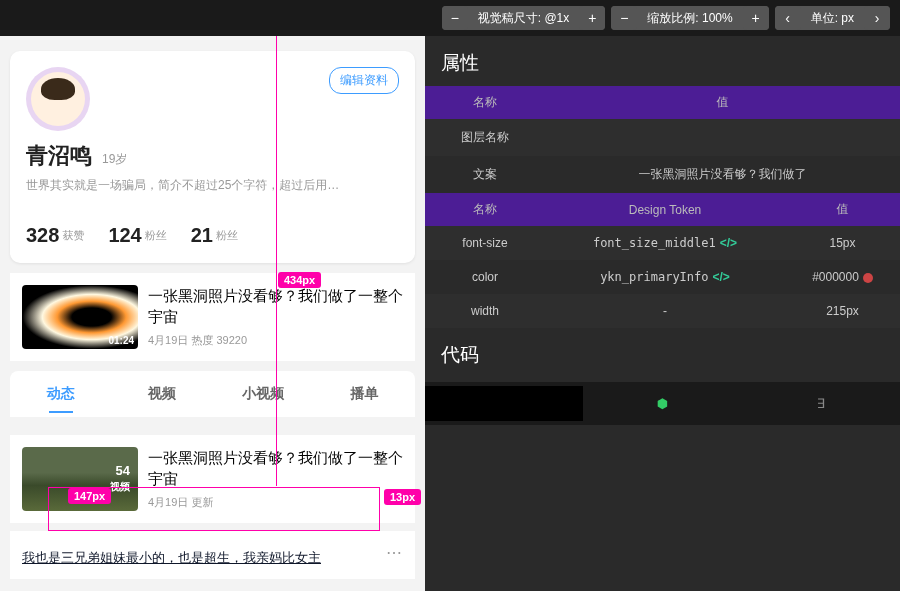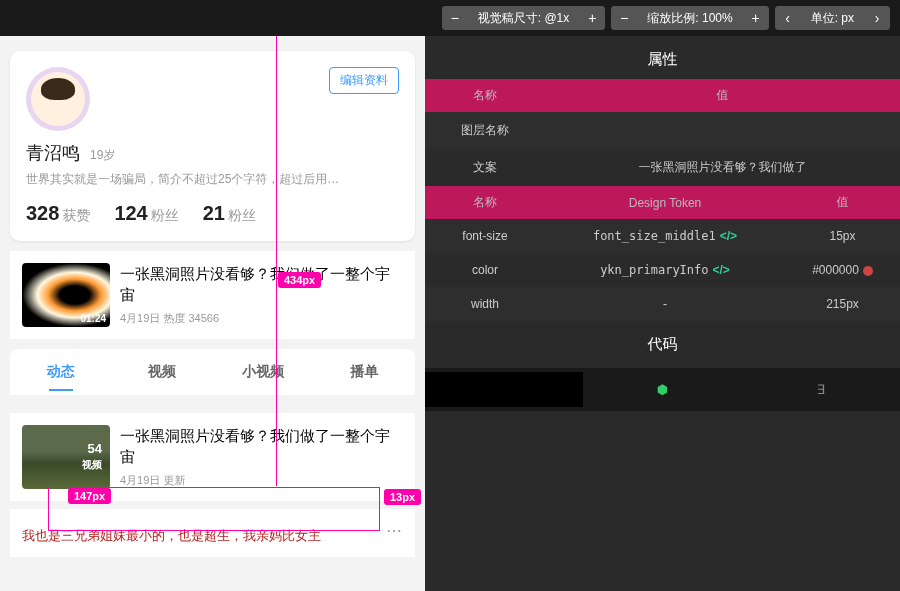--- a/index.html
+++ b/index.html
@@ -127,71 +127,72 @@
   width: 34px;
   height: 22px;
   background: #3a2a1a;
   border-radius: 50% 50% 40% 40%;
 }
 .edit-btn {
   border: 1px solid #3d9cff;
   color: #3d9cff;
   background: #fff;
   padding: 4px 10px;
-  border-radius: 4px;
+  border-radius: 12px;
   font-size: 12px;
 }
 .name-row {
   display: flex;
   align-items: baseline;
   gap: 10px;
   margin-top: 10px;
 }
 .name {
-  font-size: 18px;
-  font-weight: 400;
+  font-size: 22px;
+  font-weight: 700;
   color: #222;
 }
 .age {
   font-size: 12px;
   color: #999;
 }
 .bio {
   font-size: 12px;
   color: #999;
   margin-top: 6px;
 }
 .stats {
   display: flex;
   gap: 24px;
   margin-top: 14px;
 }
 .stat {
   display: flex;
-  align-items: flex-end;
+  align-items: center;
   gap: 3px;
+  margin-top: 16px;
 }
 .stat-num {
   font-size: 20px;
   font-weight: 700;
   color: #222;
 }
 .stat-label {
-  font-size: 14px;
+  font-size: 11px;
   color: #999;
 }
 .post-item {
   background: #fff;
   margin: 0 10px 0 10px;
   display: flex;
   padding: 12px;
   gap: 10px;
 }
 .post-thumb {
-  width: 88px;
+  width: 116px;
   height: 64px;
   background: #222;
   border-radius: 4px;
   position: relative;
   flex-shrink: 0;
   overflow: hidden;
 }
 .thumb-blackhole {
   background: radial-gradient(ellipse at 60% 50%, #000 20%, #ff9933 35%, #fff8e0 50%, #000 70%);
 }
@@ -270,50 +271,50 @@
   margin: 8px 10px 0 10px;
   padding: 12px;
   position: relative;
 }
 .comment-title {
   font-size: 16px;
   color: #222;
 }
 .comment-body {
   font-size: 13px;
-  color: #b91c1c;
+  color: #0f172a;
   margin-top: 6px;
+  text-decoration: underline;
 }
 .comment-more {
   position: absolute;
   right: 12px;
   top: 12px;
   color: #999;
   letter-spacing: 1px;
 }
 
 .inspector {
   flex: 1;
   background: #2a2a2a;
   color: #ccc;
   overflow-y: auto;
   font-size: 13px;
 }
 .section-title {
   color: #fff;
-  font-size: 15px;
+  font-size: 19px;
   padding: 14px 16px 10px;
-  text-align: center;
 }
 .prop-table {
   width: 100%;
   border-collapse: collapse;
 }
 .prop-table th {
-  background: #be185d;
+  background: #4c1d95;
   color: #bbb;
   font-weight: normal;
   padding: 8px;
   font-size: 12px;
 }
 .prop-table td {
   padding: 10px 8px;
   text-align: center;
   color: #ccc;
   font-size: 12px;
@@ -407,21 +408,21 @@
           </div>
       </div>
     </div>
 
     <div class="post-item">
       <div class="post-thumb thumb-blackhole">
         <span class="thumb-duration">01:24</span>
       </div>
       <div class="post-text">
         <div class="post-title">一张黑洞照片没看够？我们做了一整个宇宙</div>
-        <div class="post-meta">4月19日  热度 34566</div>
+        <div class="post-meta">4月19日  热度 39220</div>
       </div>
     </div>
 
     <div class="tabbar">
       <div class="tab active">动态</div>
       <div class="tab">视频</div>
       <div class="tab">小视频</div>
       <div class="tab">播单</div>
     </div>
     <div class="tab-divider"></div>

